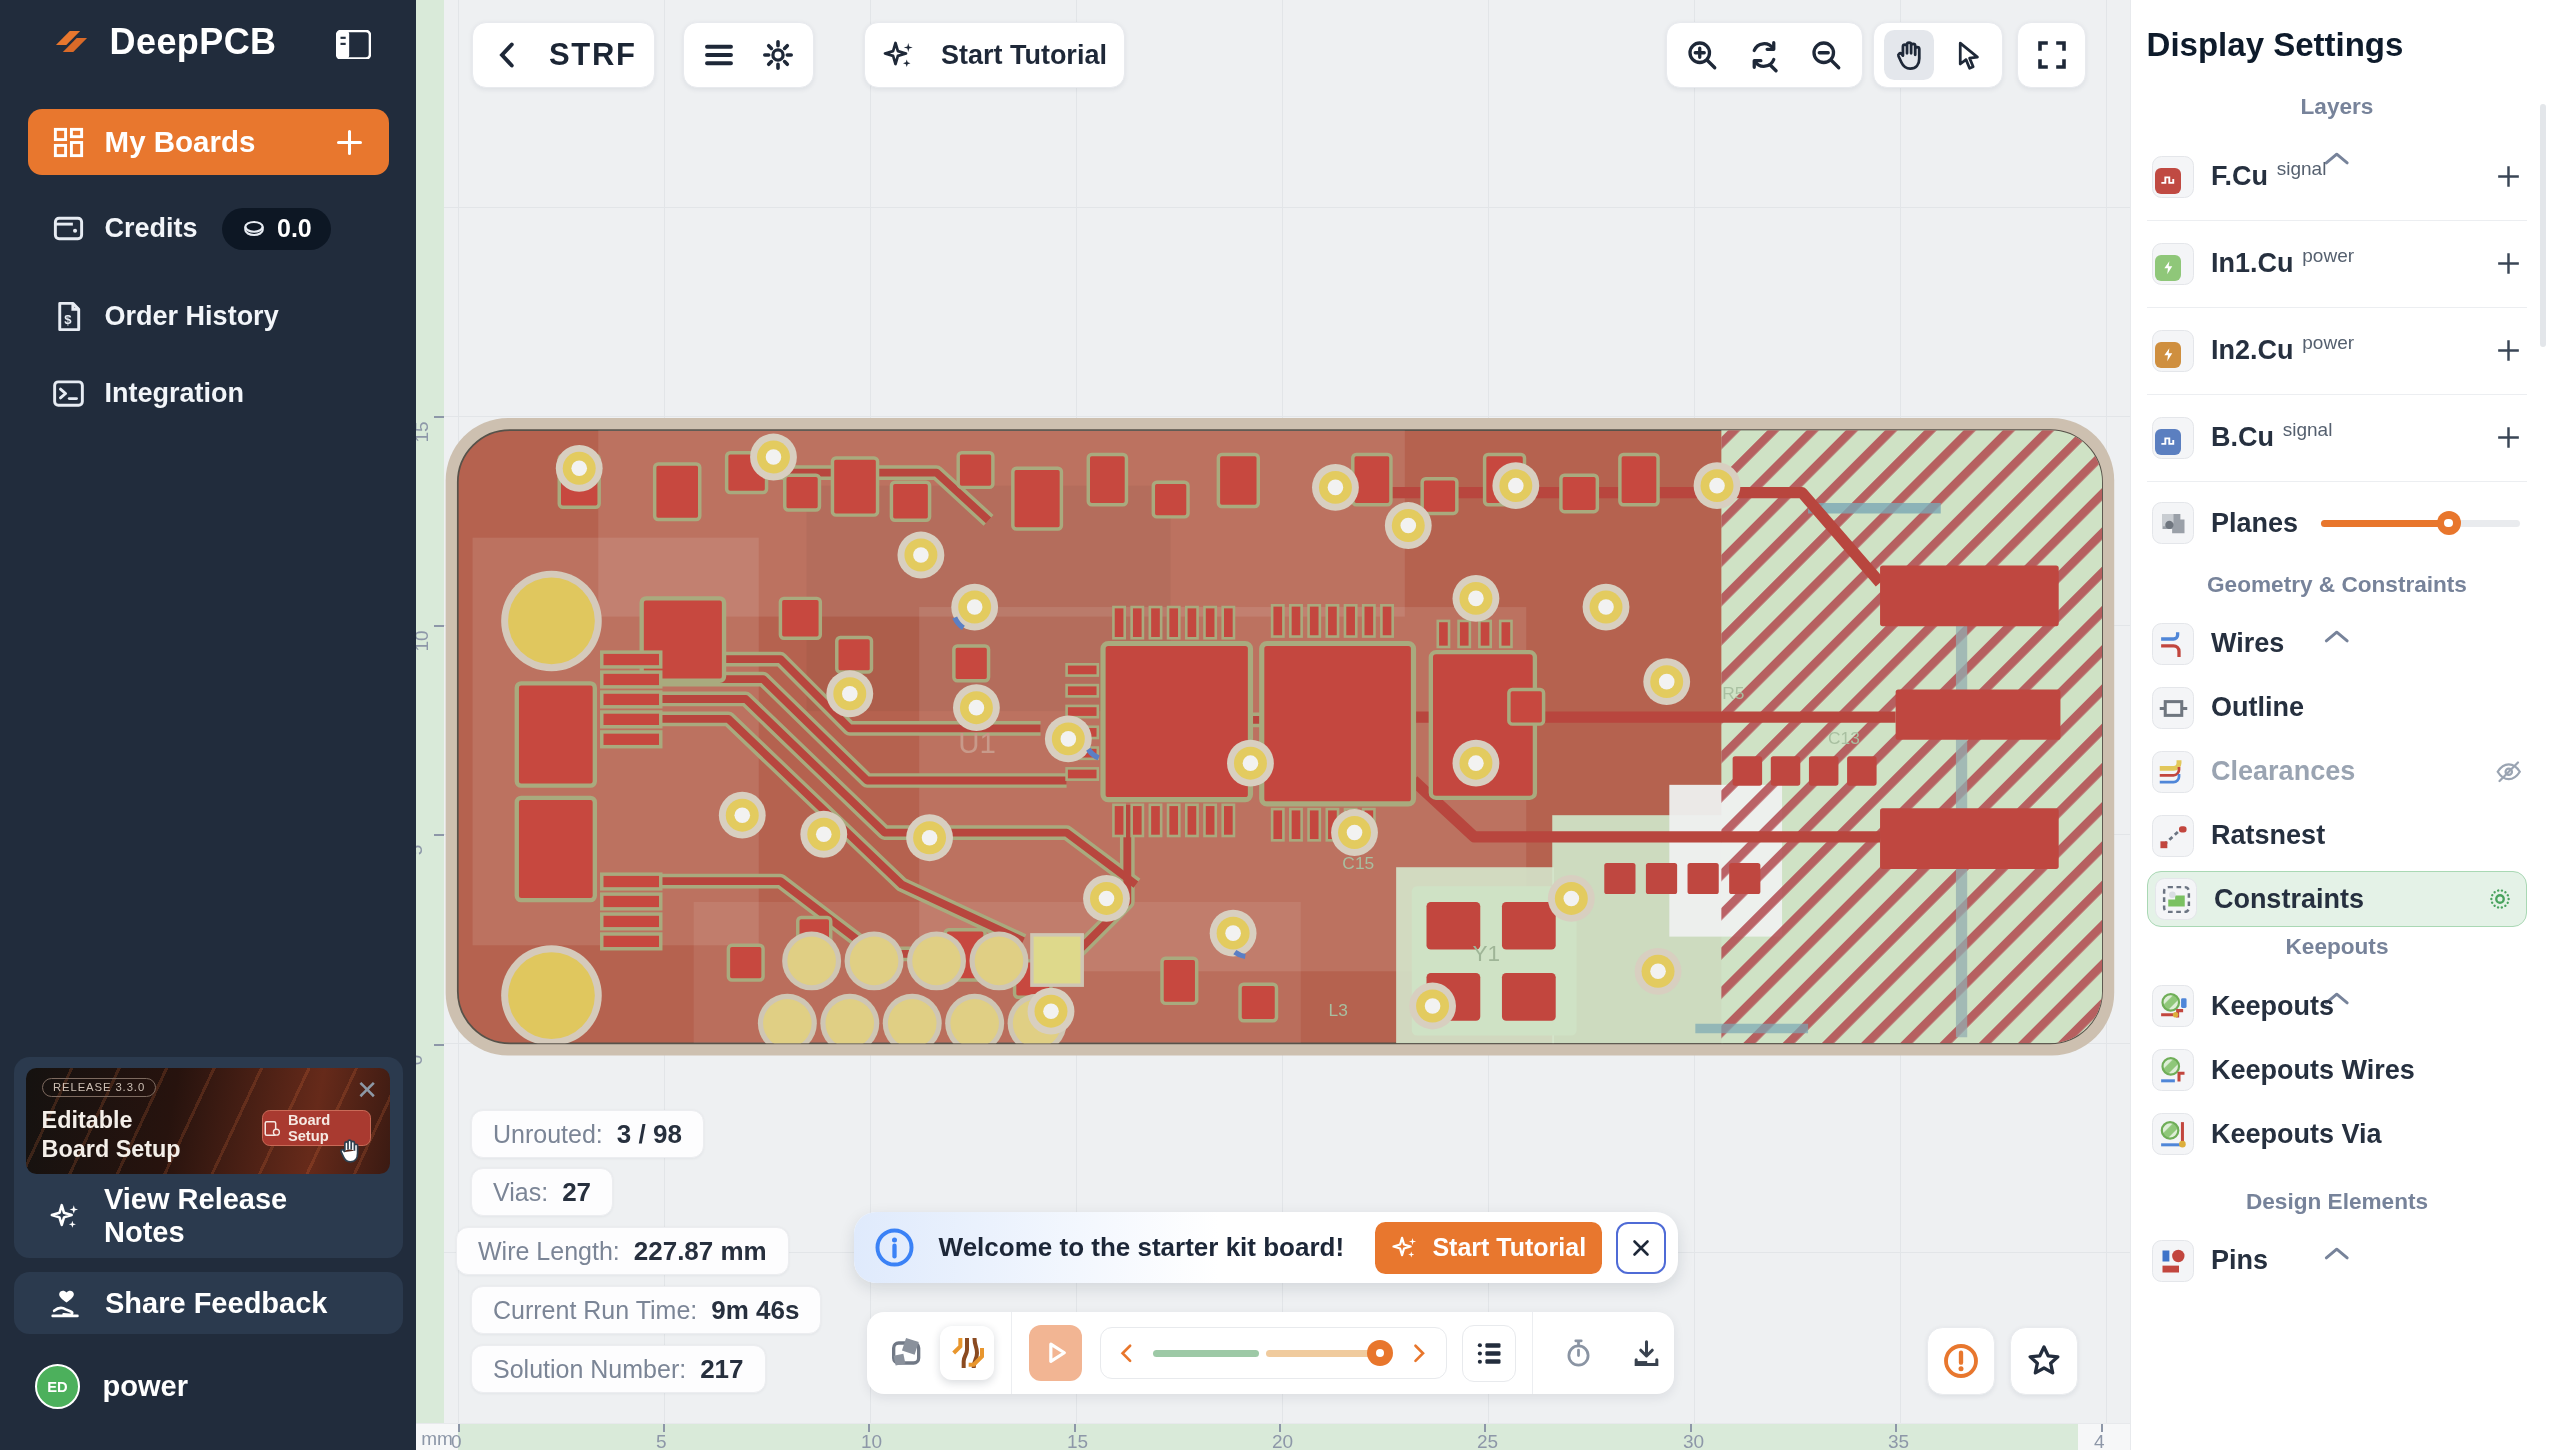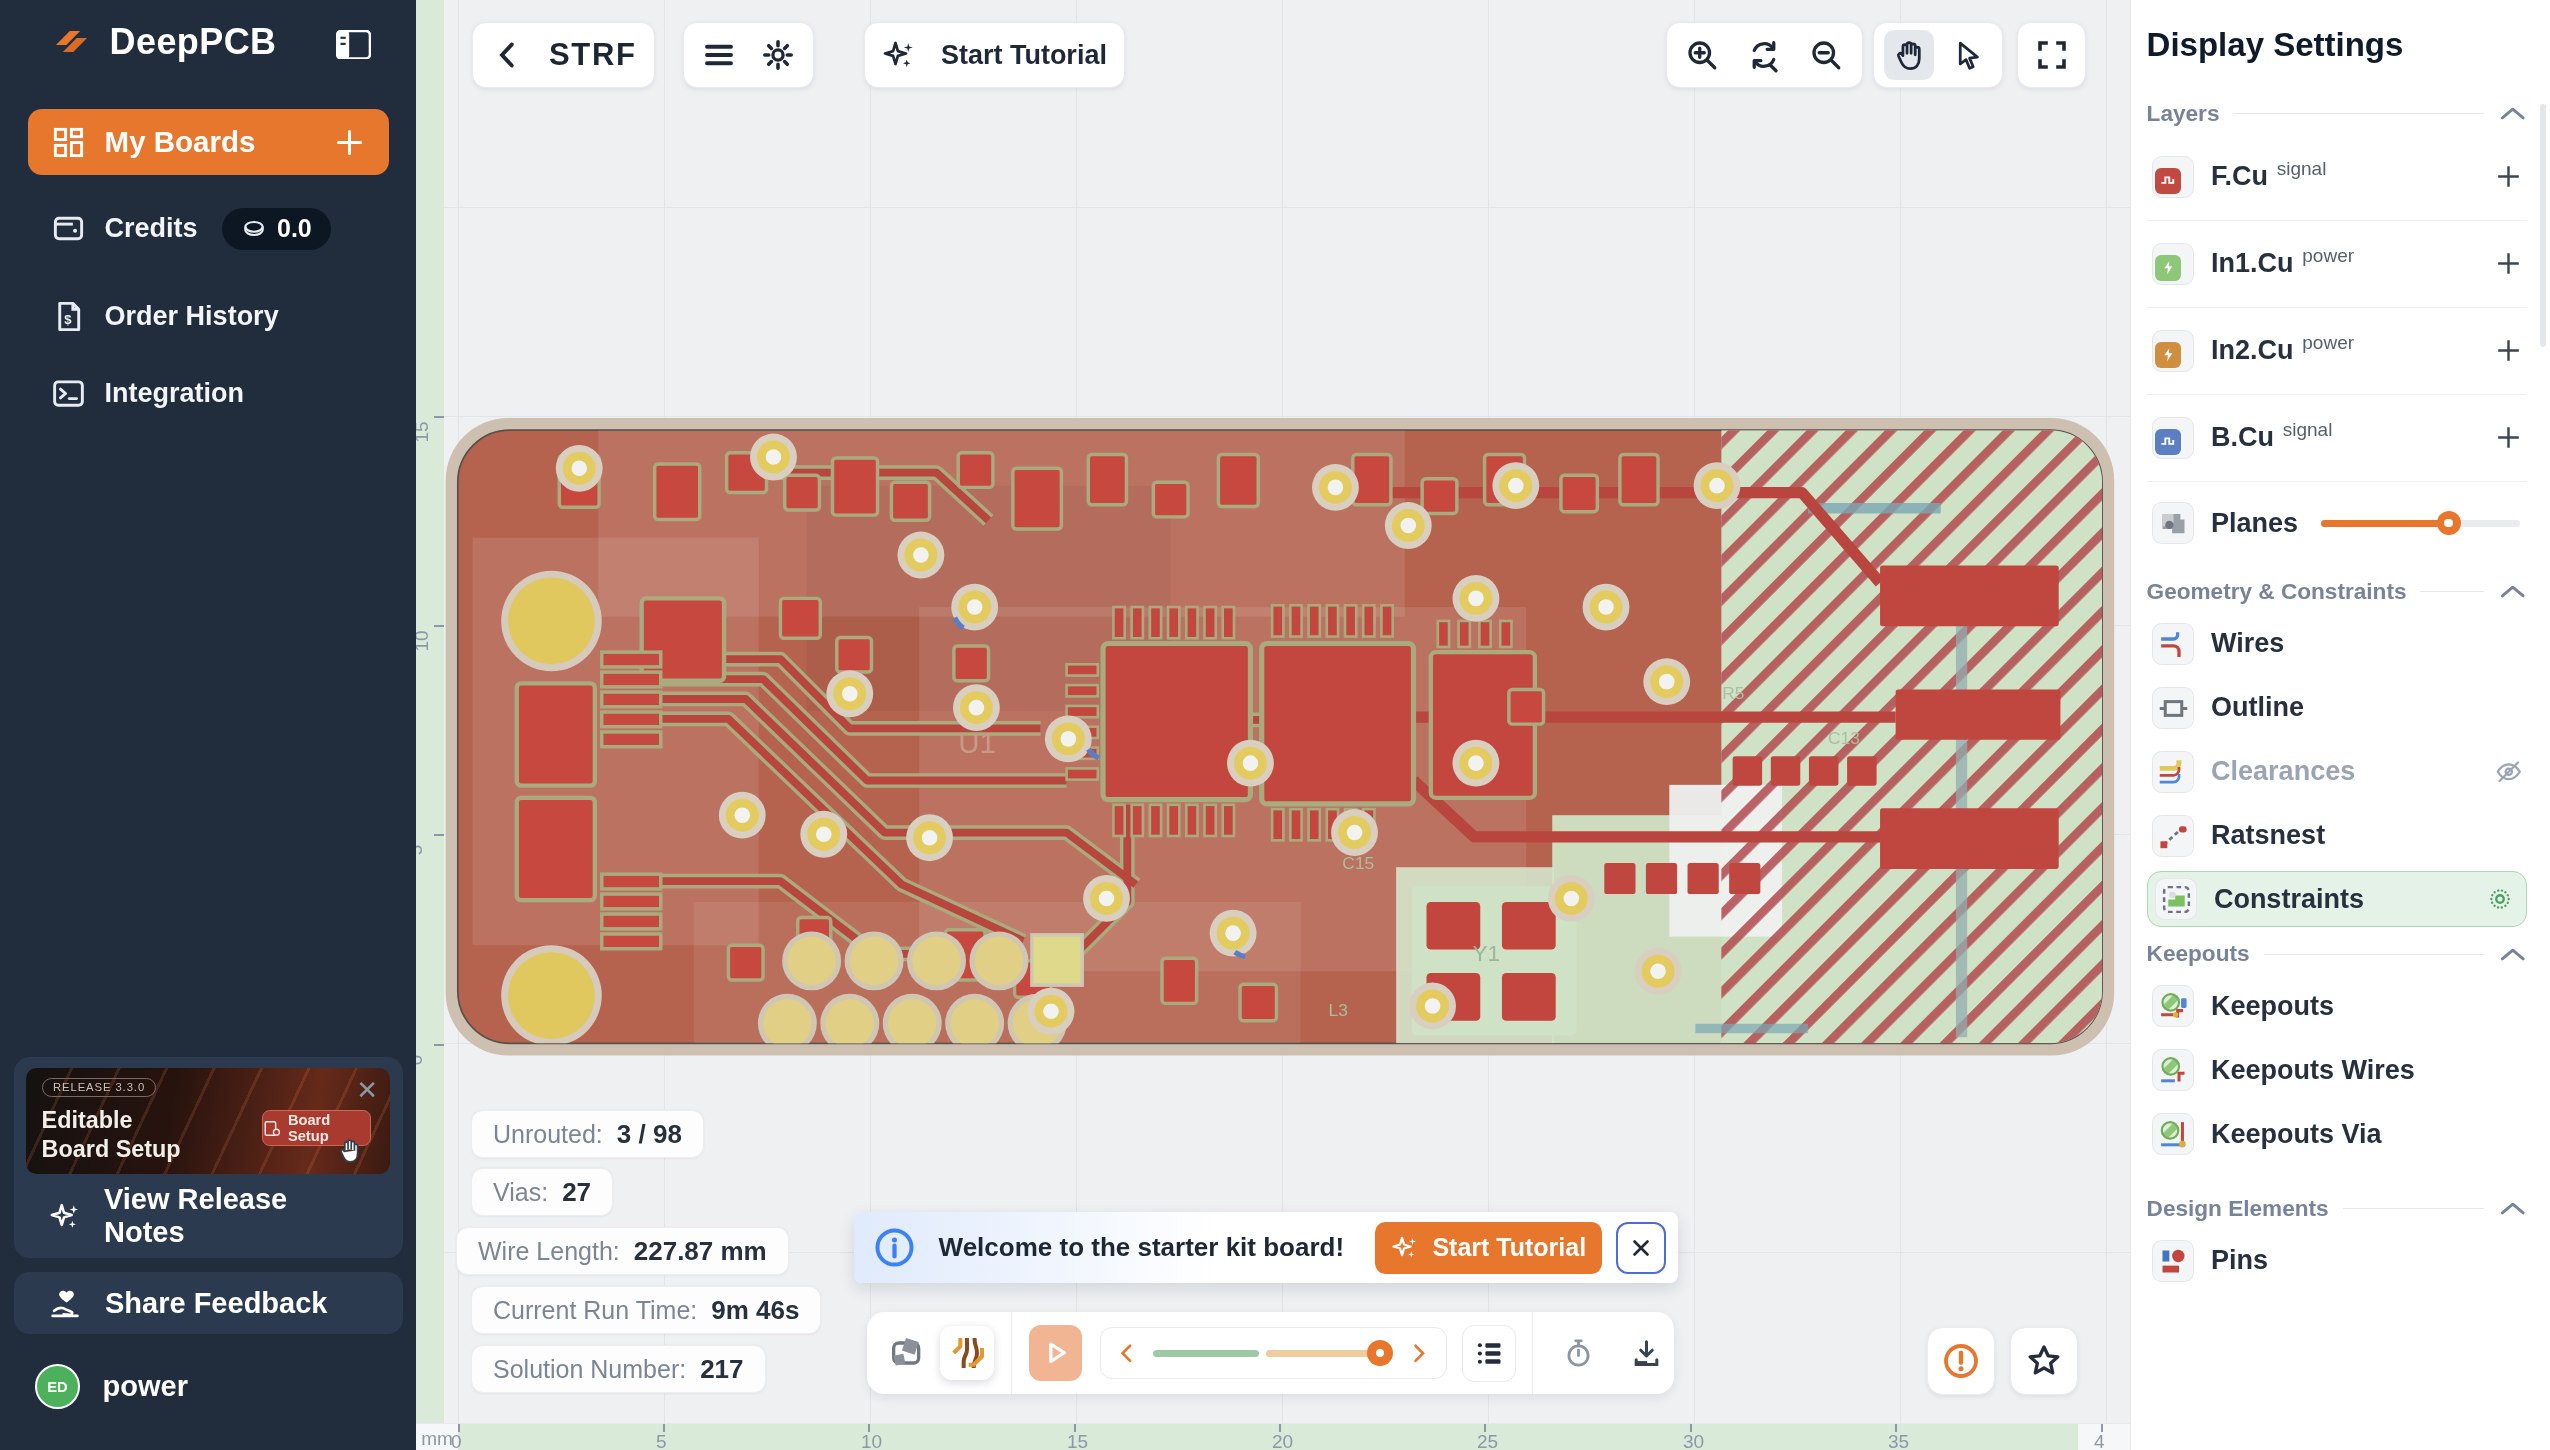--- a/index.html
+++ b/index.html
@@ -83,21 +83,21 @@
 
   
   .pill { position:absolute; background:#fdfdfe; border:0.9px solid #ecedf0; border-radius:12px;
     height:48px; display:inline-flex; align-items:center; gap:14px; padding:0 21px;
     box-shadow:0 0.9px 2.6px rgba(20,30,50,.05); z-index:8; }
   .pill .plbl { font-size:25px; color:#7b8596; }
   .pill .pval { font-size:26px; font-weight:700; color:#27303e; }
 
   
   .toast { position:absolute; left:438px; top:1212px; width:824px; height:71px; background:#fff;
-    border-radius:8px; box-shadow:0 5.2px 15.6px rgba(20,30,50,.12); display:flex; align-items:center;
+    border-radius:22px; box-shadow:0 5.2px 15.6px rgba(20,30,50,.12); display:flex; align-items:center;
     padding:0 12px 0 0; z-index:12; overflow:hidden; }
   .toast::before { content:""; position:absolute; left:0; top:0; bottom:0; width:364px;
     background:linear-gradient(90deg, #dfeafc 0%, rgba(223,234,252,0) 100%); }
   .toast-info { position:relative; width:43px; height:43px; margin:0 22.6px 0 19px; flex:none; }
   .toast-msg { position:relative; font-size:26px; font-weight:600; color:#1d2738; flex:1; }
   .toast-btn { position:relative; width:227px; height:52px; background:#e8772e; border-radius:10.4px;
     color:#fff; font-size:25px; font-weight:700; display:flex; align-items:center;
     justify-content:center; gap:12px; flex:none; }
   .toast-close { position:relative; width:50px; height:52px; border:2.6px solid #4f6bd6; border-radius:12px;
     margin-left:14px; display:flex; align-items:center; justify-content:center; flex:none; }
@@ -125,21 +125,21 @@
     display:flex; align-items:center; justify-content:center; }
   .icon-btn { width:57px; height:57px; display:flex; align-items:center; justify-content:center; }
   .corner-btn { position:absolute; top:1327px; width:68px; height:68px; background:#fff;
     border:0.9px solid #e9ebee; border-radius:15.6px; box-shadow:0 1.7px 5.2px rgba(20,30,50,.07);
     display:flex; align-items:center; justify-content:center; z-index:12; }
 
   
   .panel { position:absolute; left:2130px; top:0; width:420px; height:1450px; background:#fff;
     border-left:0.9px solid #e8eaed; z-index:30; padding:26px 22.6px 0 15.6px; }
   .panel-title { font-size:33px; font-weight:800; color:#0e1b2b; margin-bottom:29.5px; }
-  .sec-head { display:flex; align-items:center; gap:14px; height:40px; margin-top:7px; }
+  .sec-head { display:flex; align-items:center; gap:14px; height:40px; margin-top:7px;flex-direction:column; }
   .sec-label { font-size:22.6px; font-weight:600; color:#77839a; white-space:nowrap; }
   .sec-line { flex:1; height:0.9px; background:#e4e7ec; }
   .sec-chev { width:29.5px; height:21px; flex:none; }
   .prow { position:relative; display:flex; align-items:center; height:64px; padding-left:5.2px; }
   .prow.tall { height:87px; border-bottom:0.9px solid #eceef1; }
   .prow.tall:last-of-type { border-bottom:none; }
   .tile { width:42px; height:42px; background:#f4f5f7; border:0.9px solid #e4e6ea; border-radius:9.5px;
     position:relative; flex:none; }
   .tile .chip { position:absolute; left:2.6px; top:11.3px; width:26px; height:26px; border-radius:6px;
     display:flex; align-items:center; justify-content:center; }

